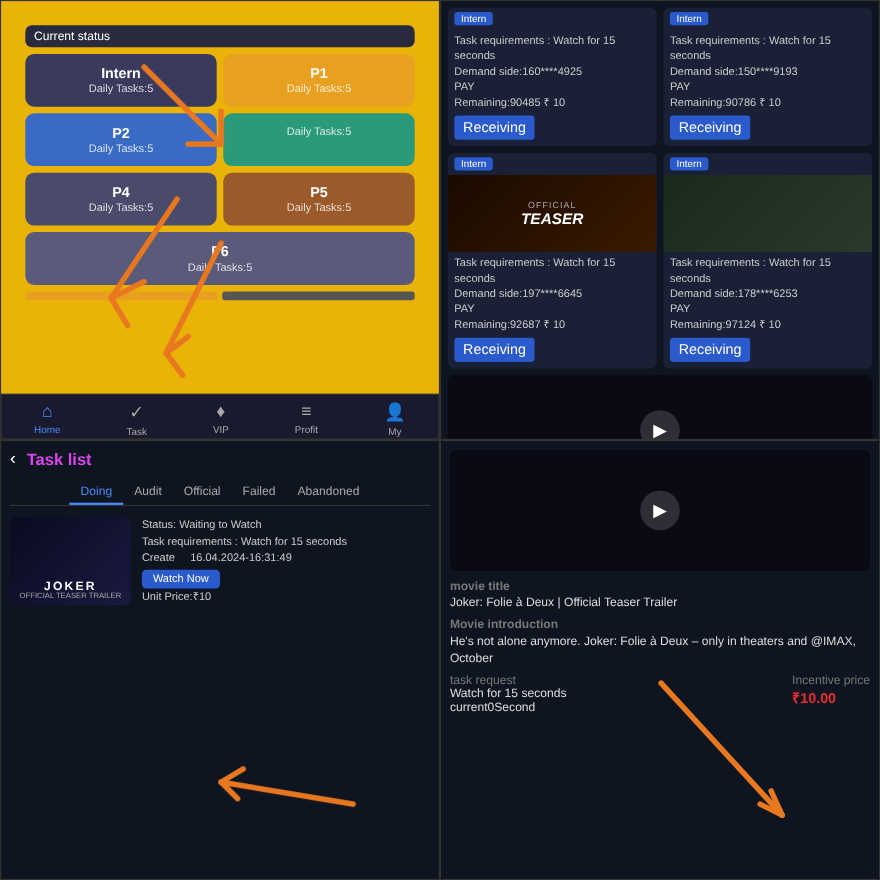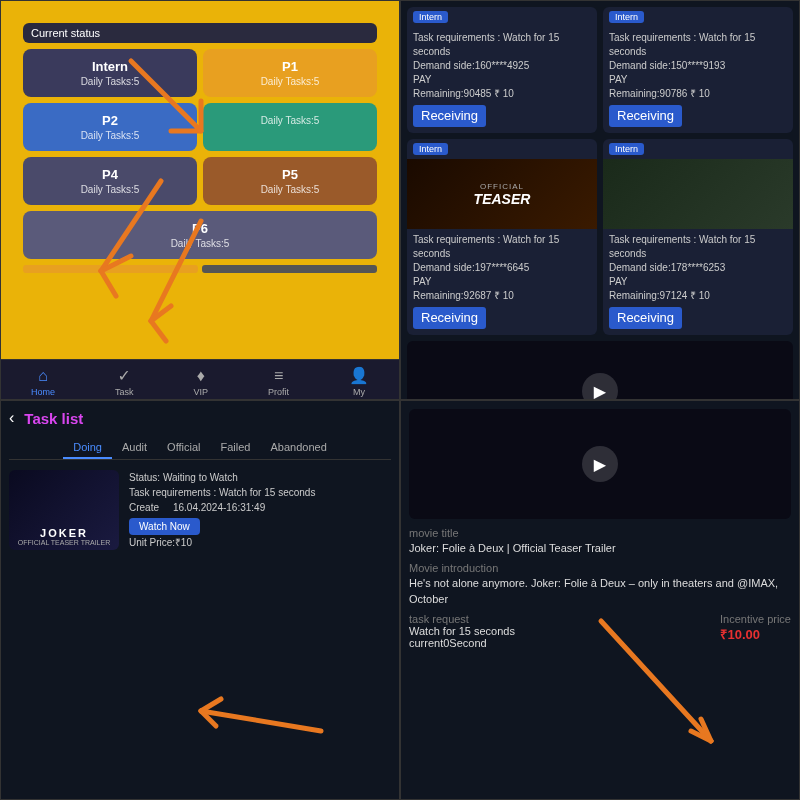--- a/index.html
+++ b/index.html
@@ -328,20 +328,21 @@
       justify-content: center;
       margin-bottom: 8px;
     }
     .detail-row {
       margin-bottom: 6px;
       font-size: 11px;
     }
     .detail-label {
       color: #777;
       margin-bottom: 2px;
+      font-weight: bold;
     }
     .detail-value {
       color: #ddd;
       line-height: 1.4;
     }
     .detail-row-inline {
       display: flex;
       justify-content: space-between;
       font-size: 11px;
       margin-top: 6px;

